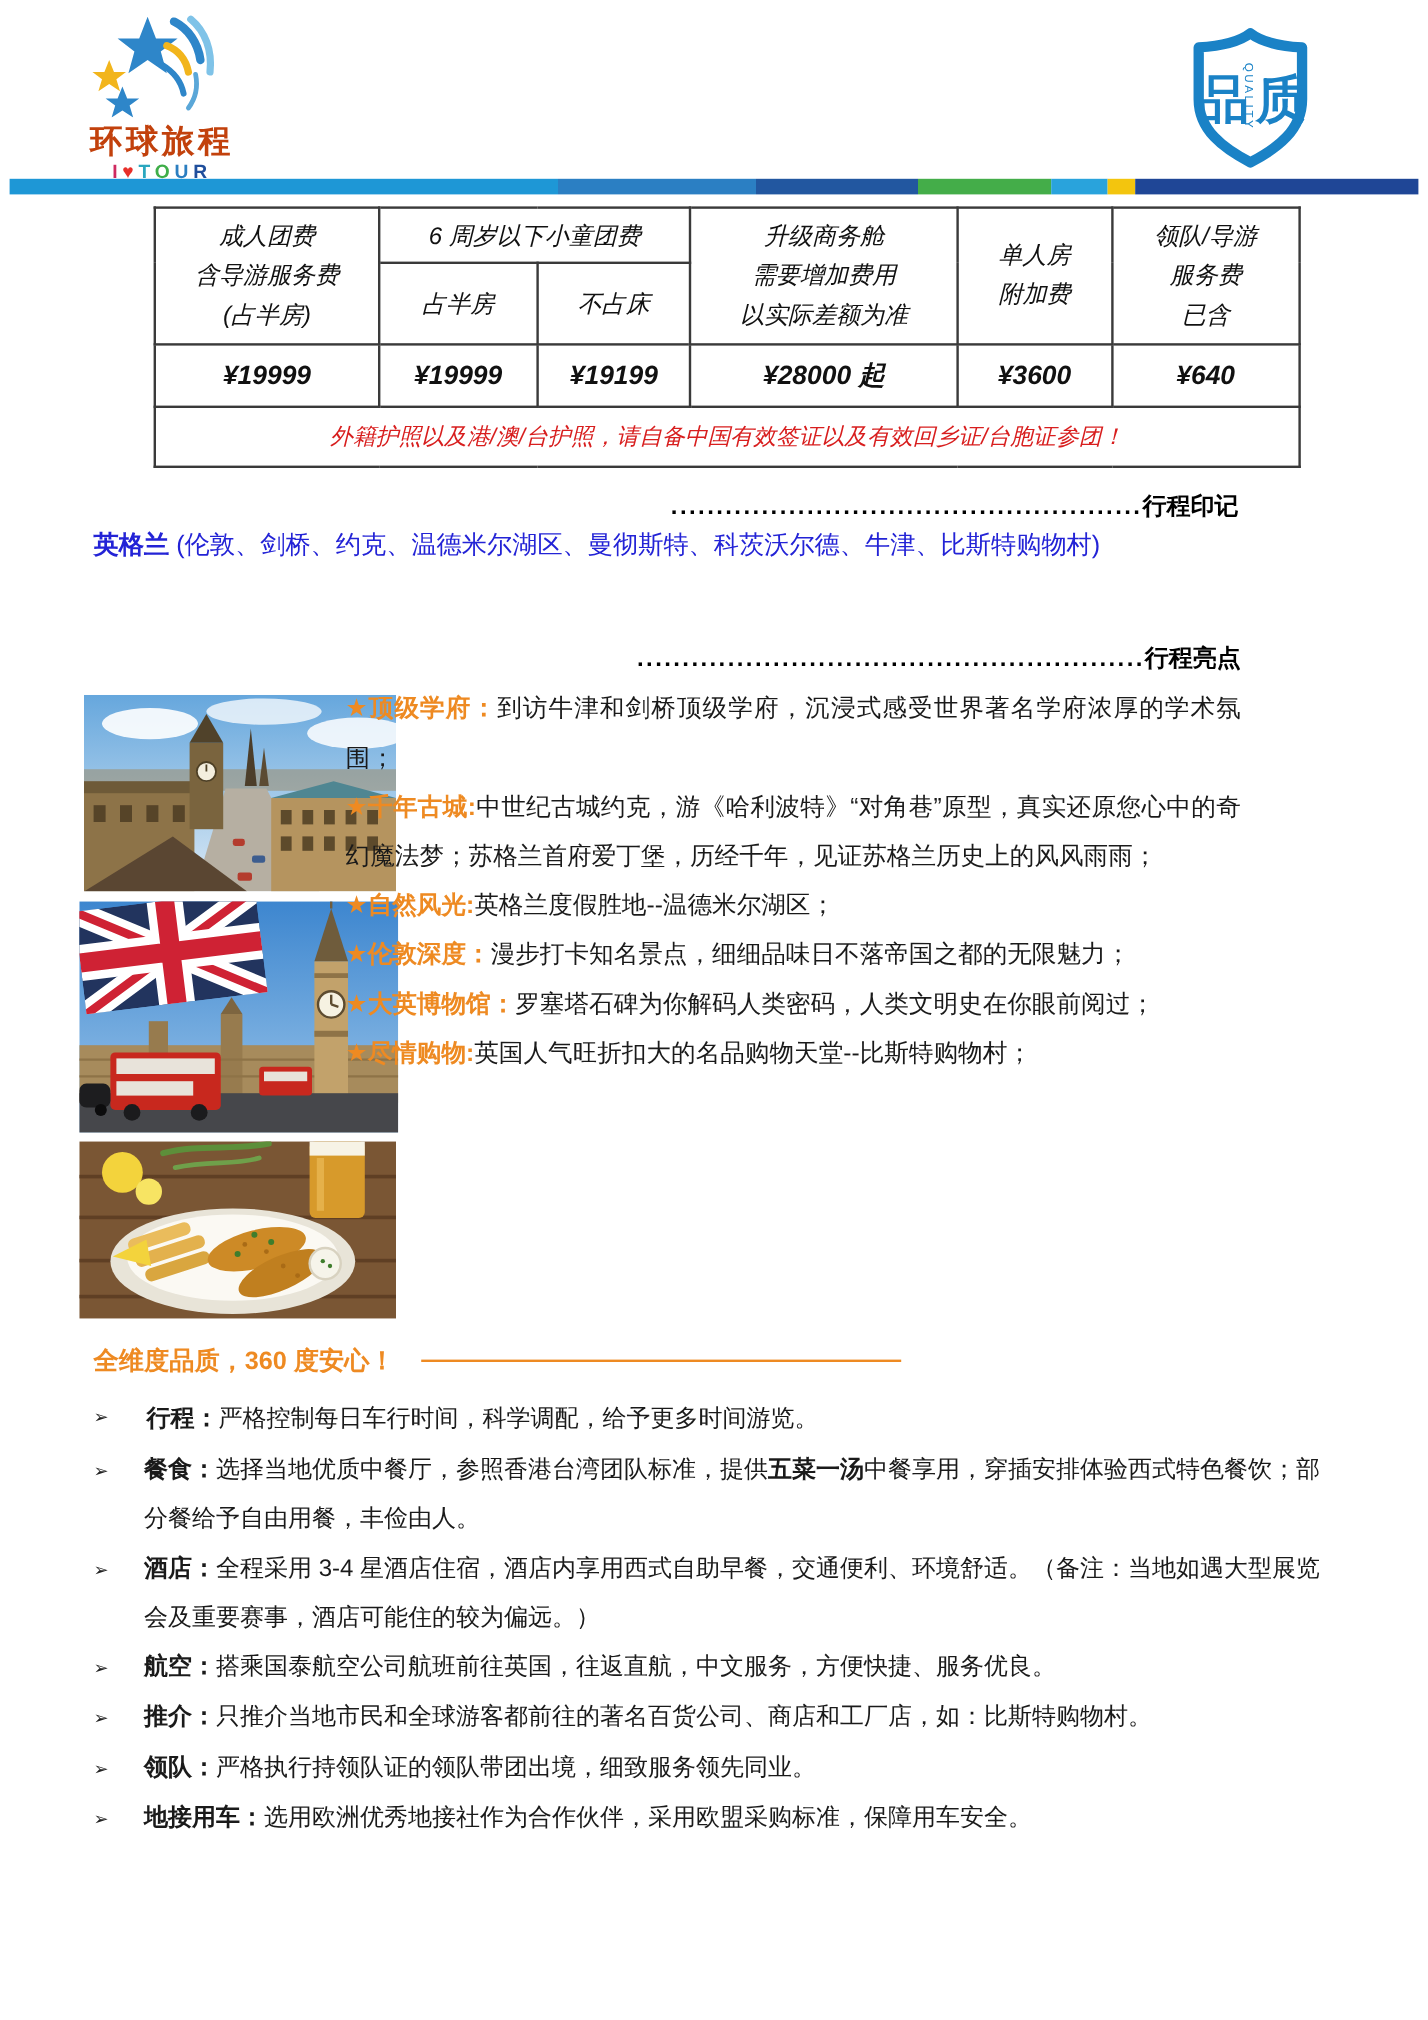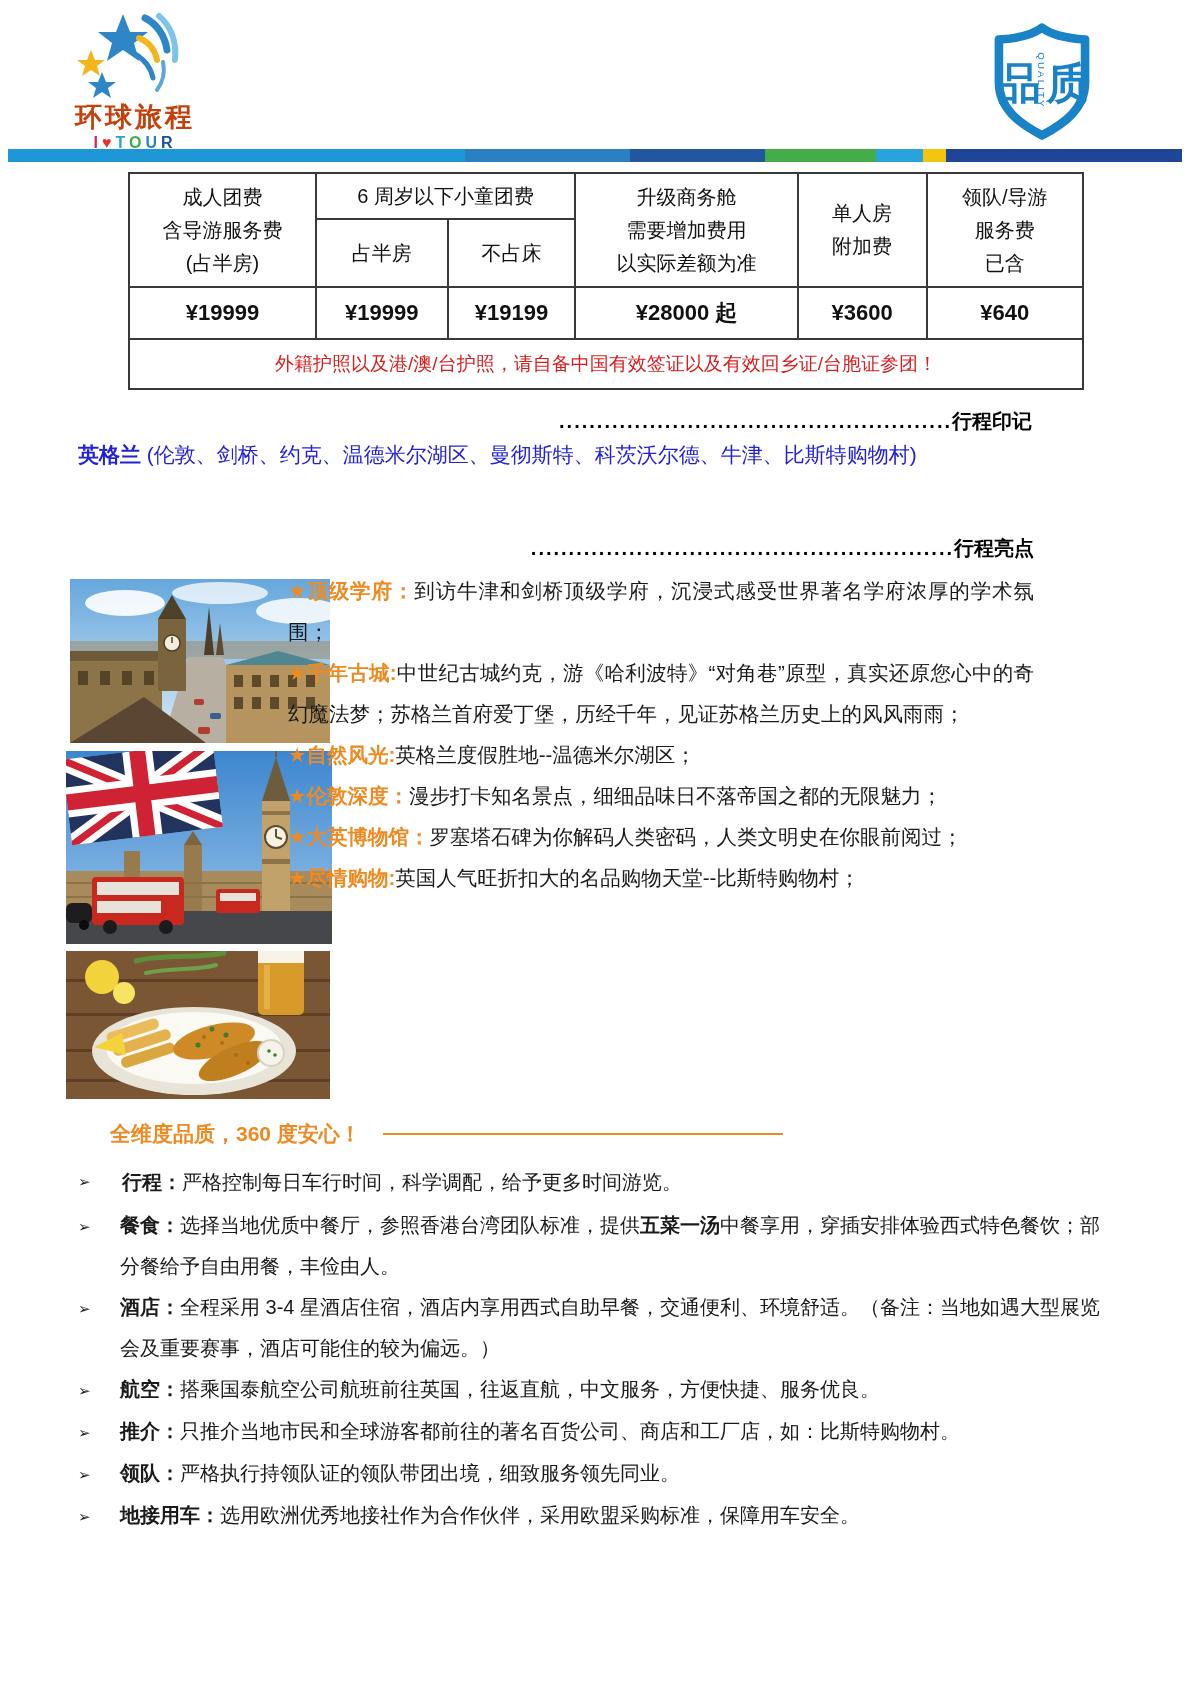--- a/index.html
+++ b/index.html
@@ -23,21 +23,21 @@
   .color-bar span{height:100%;}
   .seg1{width:38.9%;background:#1e97d6;}
   .seg2{width:14.1%;background:#2b7fc3;}
   .seg3{width:11.5%;background:#2257a0;}
   .seg4{width:9.4%;background:#44ad49;}
   .seg5{width:4.0%;background:#29a3dc;}
   .seg6{width:2.0%;background:#f3c50e;}
   .seg7{width:20.1%;background:#1f4696;}
 
   
-  table.price{position:absolute;left:128px;top:172px;width:956px;border-collapse:collapse;table-layout:fixed;}
+  table.price{position:absolute;left:128px;top:172px;width:956px;border-collapse:collapse;table-layout:fixed;font-style:italic;}
   table.price td{border:2px solid #3a3a3a;text-align:center;vertical-align:middle;
                  font-size:20px;color:#111;padding:2px 4px;}
   table.price .hline{line-height:33px;}
   tr.h-top td{height:40px;}
   tr.h-sub td{height:62px;text-align:center;}
   tr.prices td{height:46px;font-weight:bold;font-size:22px;}
   tr.note-row td{height:44px;font-size:19px;color:#d81e1e;}
   .red-text{color:#d81e1e;}
 
   
@@ -56,21 +56,21 @@
   .photo3{left:26px;top:935px;width:264px;height:148px;}
 
   
   .hl-wrap{position:absolute;left:288px;top:535px;width:746px;}
   .hl-head{text-align:right;font-size:20px;font-weight:bold;color:#000;margin-bottom:8px;white-space:nowrap;}
   p.hl{margin:0;font-size:20.5px;line-height:41px;color:#1a1a1a;text-align:justify;}
   .hl-label{color:#ee8a22;font-weight:bold;}
 
   
   .q-wrap{position:absolute;left:78px;top:1120px;width:1036px;}
-  .q-head{display:flex;align-items:center;gap:22px;color:#ee8a22;font-weight:bold;font-size:21px;margin-left:32px;}
+  .q-head{display:flex;align-items:center;gap:22px;color:#ee8a22;font-weight:bold;font-size:21px;}
   .q-line{width:400px;height:0;border-top:2px solid #ee8a22;}
   .q-list{margin-top:12px;}
   .q-item{display:flex;font-size:20px;line-height:41px;color:#1a1a1a;}
   .q-marker{flex:none;width:42px;font-size:15px;color:#222;padding-top:1px;}
   .q-text b{font-weight:bold;}
 </style>
 </head>
 <body>
 
 <div class="page">

